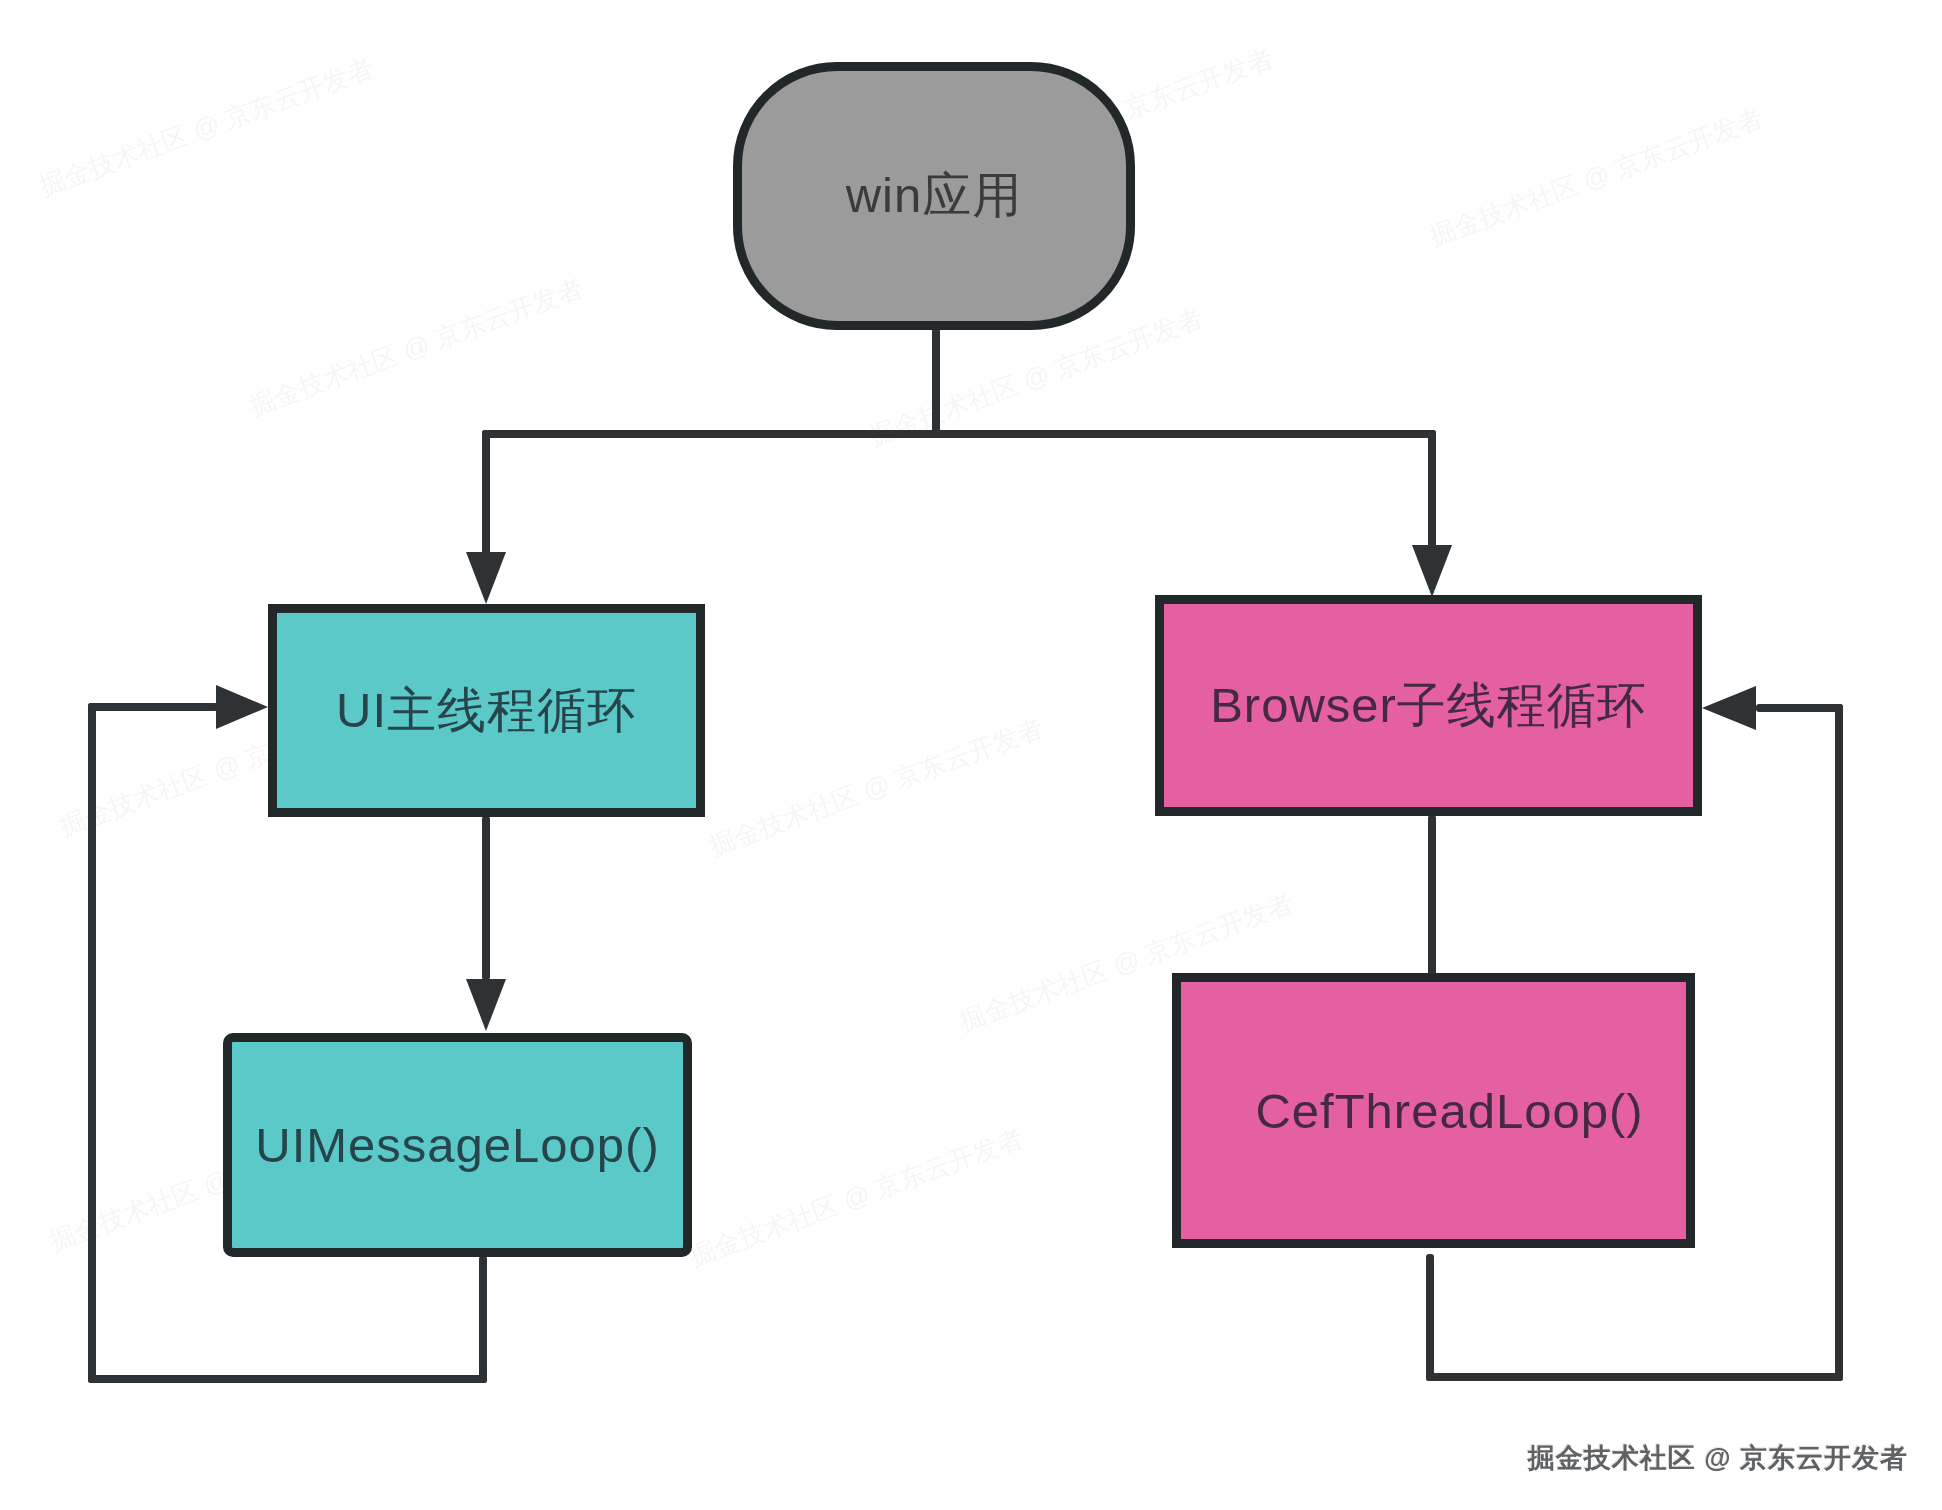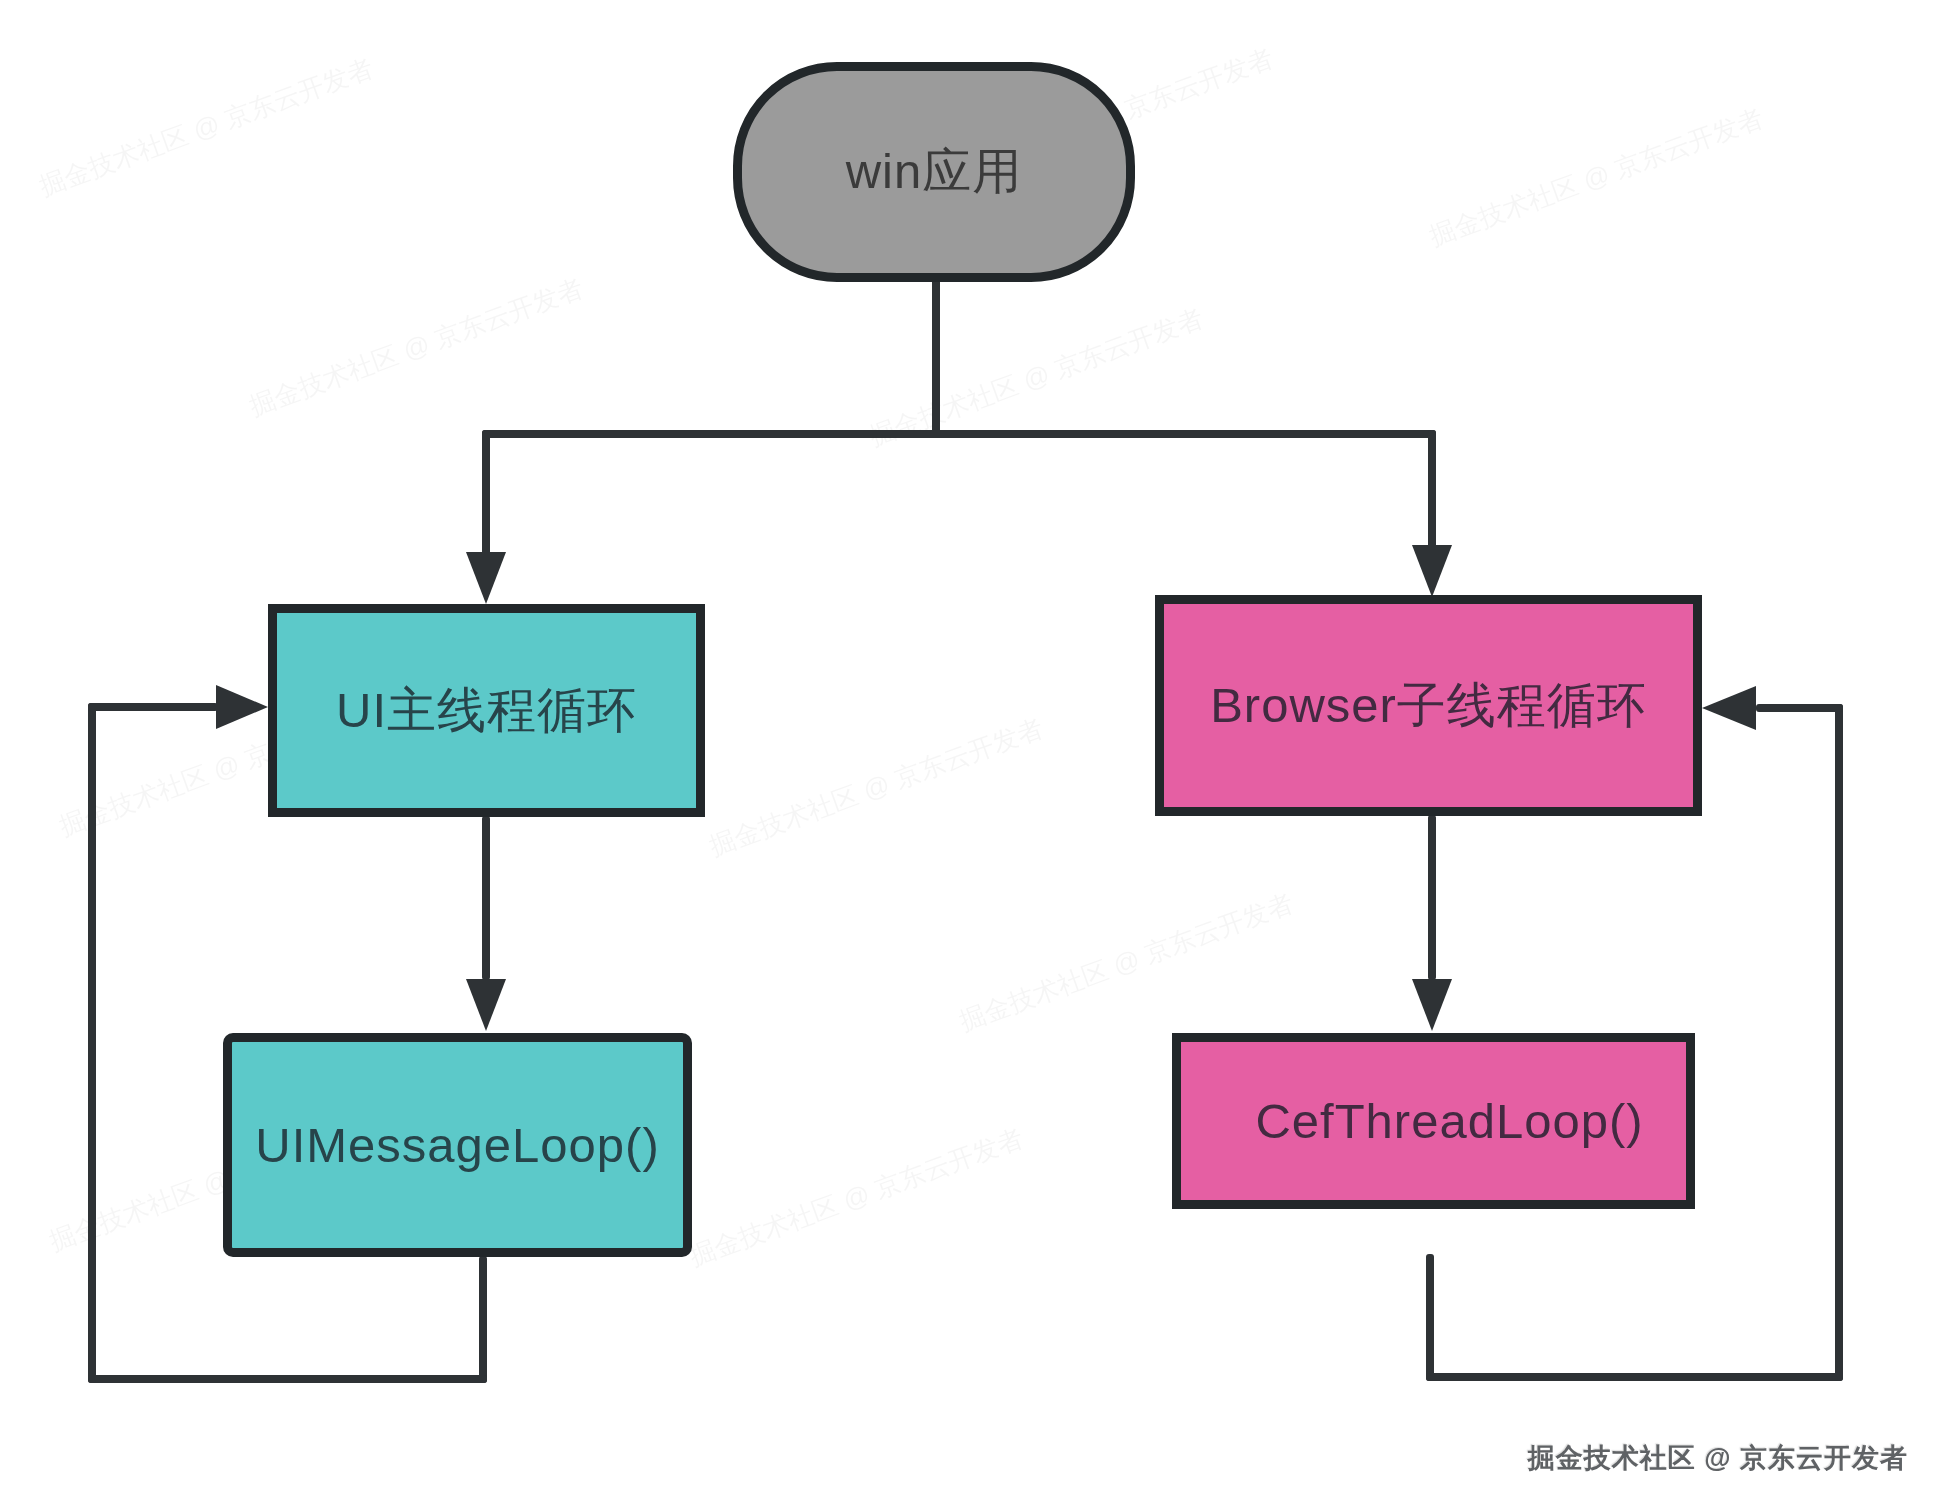--- a/index.html
+++ b/index.html
@@ -35,25 +35,25 @@
   }
   .node.teal {
     background: var(--node-teal, #5cc9c9);
     color: var(--node-teal-text, #27444a);
   }
   .node.pink {
     background: var(--node-pink, #e55fa3);
     color: var(--node-pink-text, #432a41);
   }
 
-  #node-root      { left: 733px;  top: 62px;   width: 402px; height: 220px; }
+  #node-root      { left: 733px;  top: 62px;   width: 402px; height: 268px; }
   #node-ui-loop   { left: 268px;  top: 604px;  width: 437px; height: 213px; }
   #node-browser   { left: 1155px; top: 595px;  width: 547px; height: 221px; }
   #node-uimsg     { left: 223px;  top: 1033px; width: 469px; height: 224px; border-radius: 10px; }
-  #node-cefthread { left: 1172px; top: 1033px; width: 523px; height: 176px; padding-left: 32px; }
+  #node-cefthread { left: 1172px; top: 973px; width: 523px; height: 275px; padding-left: 32px; }
 
   
   .line {
     position: absolute;
     background: var(--line, #2e3235);
     border-radius: 3px;
   }
 
   
   .arrow {

